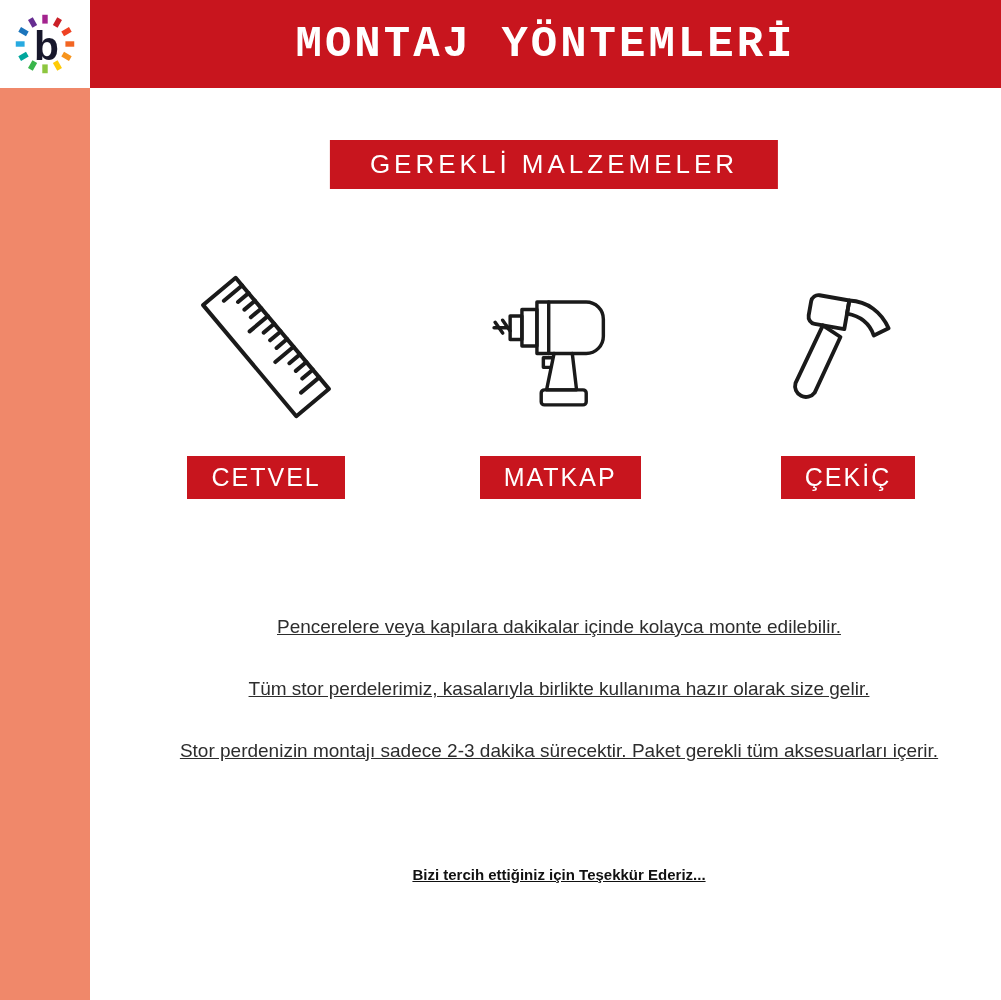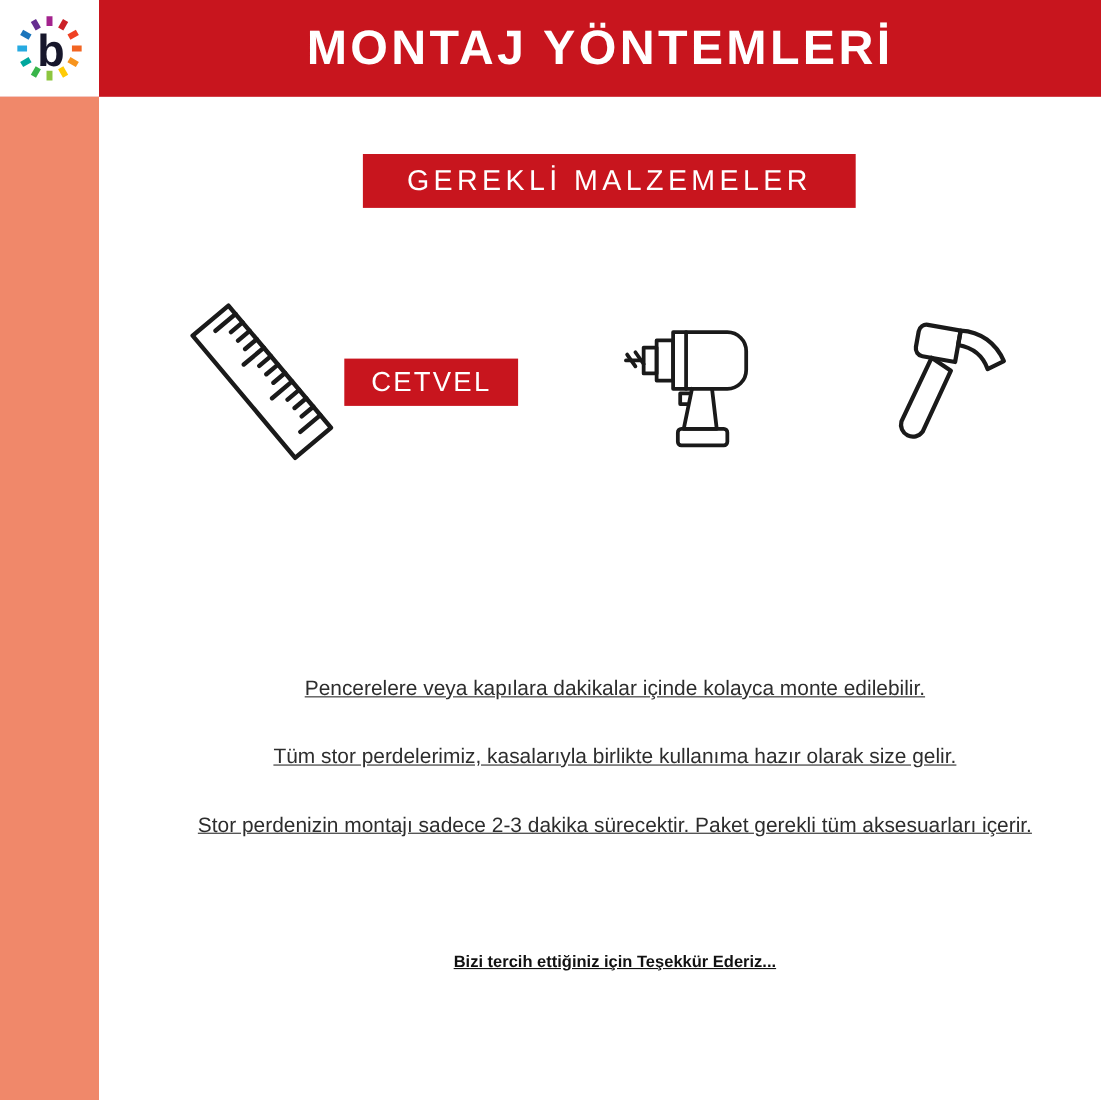--- a/index.html
+++ b/index.html
@@ -5,21 +5,21 @@
   html, body { margin:0; padding:0; background:#e9e9e9; }
   .canvas {
     position:relative; width:1001px; height:1000px; margin:0 auto;
     background:#ffffff; overflow:hidden;
     font-family:"Liberation Sans", sans-serif;
   }
   
   .header-bar {
     position:absolute; left:0; top:0; width:1001px; height:88px;
     background:#c8151e; display:flex; align-items:center; justify-content:center;
-    box-sizing:border-box; padding-left:90px;
+    box-sizing:border-box; padding-left:90px;font-family:Liberation Mono, monospace;
   }
   .header-bar h1 {
     margin:0; color:#ffffff; font-size:44px; font-weight:bold; letter-spacing:3px;
   }
   .logo-box {
     position:absolute; left:0; top:0; width:90px; height:88px; background:#ffffff;
     display:flex; align-items:center; justify-content:center;
   }
   .logo-box svg text {
     font-family:"Liberation Sans", sans-serif; font-weight:bold; fill:#17172b;
@@ -32,21 +32,21 @@
   .content { position:absolute; left:90px; top:88px; width:928px; height:912px; }
   .banner {
     position:absolute; top:52px; left:50%; transform:translateX(-50%);
     background:#c8151e; color:#ffffff; white-space:nowrap;
     font-size:26px; letter-spacing:4px; padding:9px 40px;
   }
   .tools {
     position:absolute; top:150px; left:0; right:0;
     display:flex; justify-content:space-around; padding:0 30px;
   }
-  .tool { display:flex; flex-direction:row; align-items:center; }
+  .tool { display:flex; flex-direction:column; align-items:center; }
   .tool-icon { height:218px; display:flex; align-items:center; justify-content:center; }
   .tool-label {
     background:#c8151e; color:#ffffff; font-size:25px; letter-spacing:2px;
     padding:7px 24px; white-space:nowrap;
   }
   .texts {
     position:absolute; top:520px; left:0; right:0; text-align:center;
     color:#2d2d2d; font-size:19px;
   }
   .texts p { margin:0 0 25px 10px; line-height:37px;text-decoration:underline; }
@@ -109,32 +109,34 @@
             <path d="M9 47 l7 10 M16 45 l7 10"></path>
             <rect x="23" y="41" width="11" height="22"></rect>
             <rect x="34" y="35" width="14" height="34"></rect>
             <path d="M48 28 h46 a16 16 0 0 1 16 16 v16 a16 16 0 0 1 -16 16 h-46 z"></path>
             <path d="M59 28 v48"></path>
             <path d="M64 76 l-7 34 h28 l-4 -34"></path>
             <path d="M62 80 h-8 v9 h6"></path>
             <rect x="52" y="110" width="42" height="14" rx="3"></rect>
           </svg>
         </div>
+        <div class="tool-label">MATKAP</div>
       </div>
 
       <div class="tool">
         <div class="tool-icon">
           <svg class="lineart" width="145" height="150" viewBox="0 0 120 120">
             <g transform="rotate(10 60 60)">
               <path d="M29 22 h25 v24 h-25 a6 6 0 0 1 -6 -6 v-12 a6 6 0 0 1 6 -6 z"></path>
               <path d="M54 22 c15 -2 28 5 36 17 l-11 8 c-5 -9 -13 -14 -25 -14 z"></path>
               <path d="M36 46 l-14 51 a9 9 0 0 0 17 5 l13 -49 z"></path>
             </g>
           </svg>
         </div>
+        <div class="tool-label">ÇEKİÇ</div>
       </div>
 
 
     </div>
 
     <div class="texts">
       <p>Pencerelere veya kapılara dakikalar içinde kolayca monte edilebilir.</p>
       <p>Tüm stor perdelerimiz, kasalarıyla birlikte kullanıma hazır olarak size gelir.</p>
       <p>Stor perdenizin montajı sadece 2-3 dakika sürecektir. Paket gerekli tüm aksesuarları içerir.</p>
       <p><br></p>

